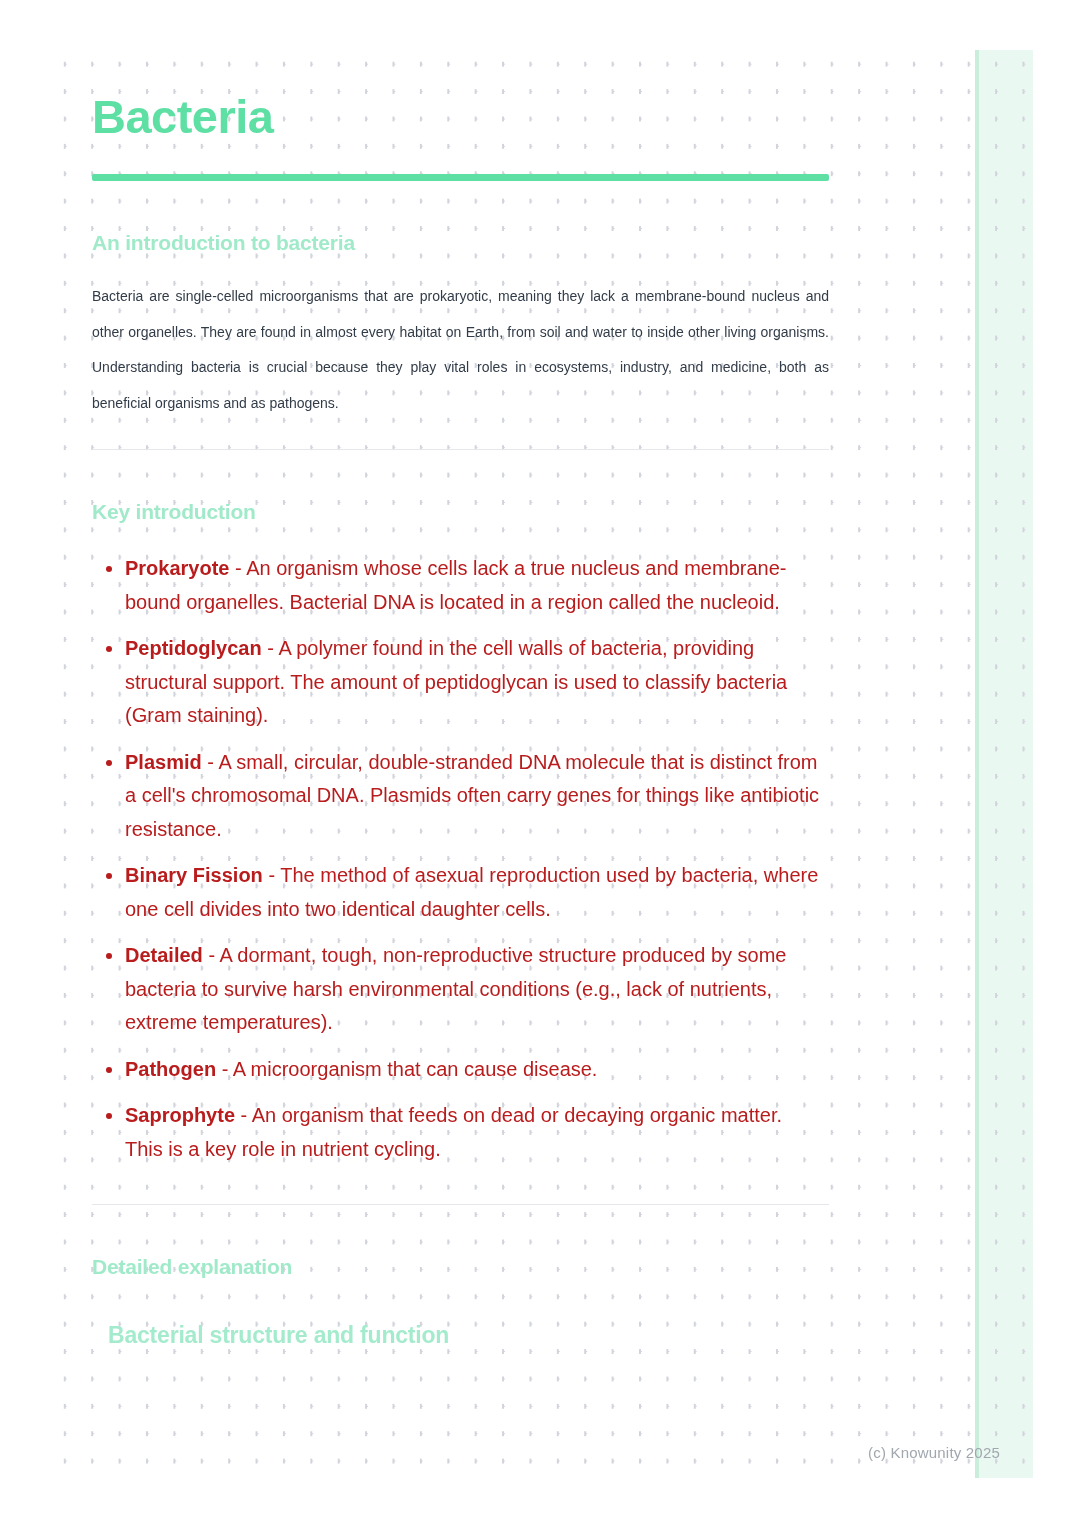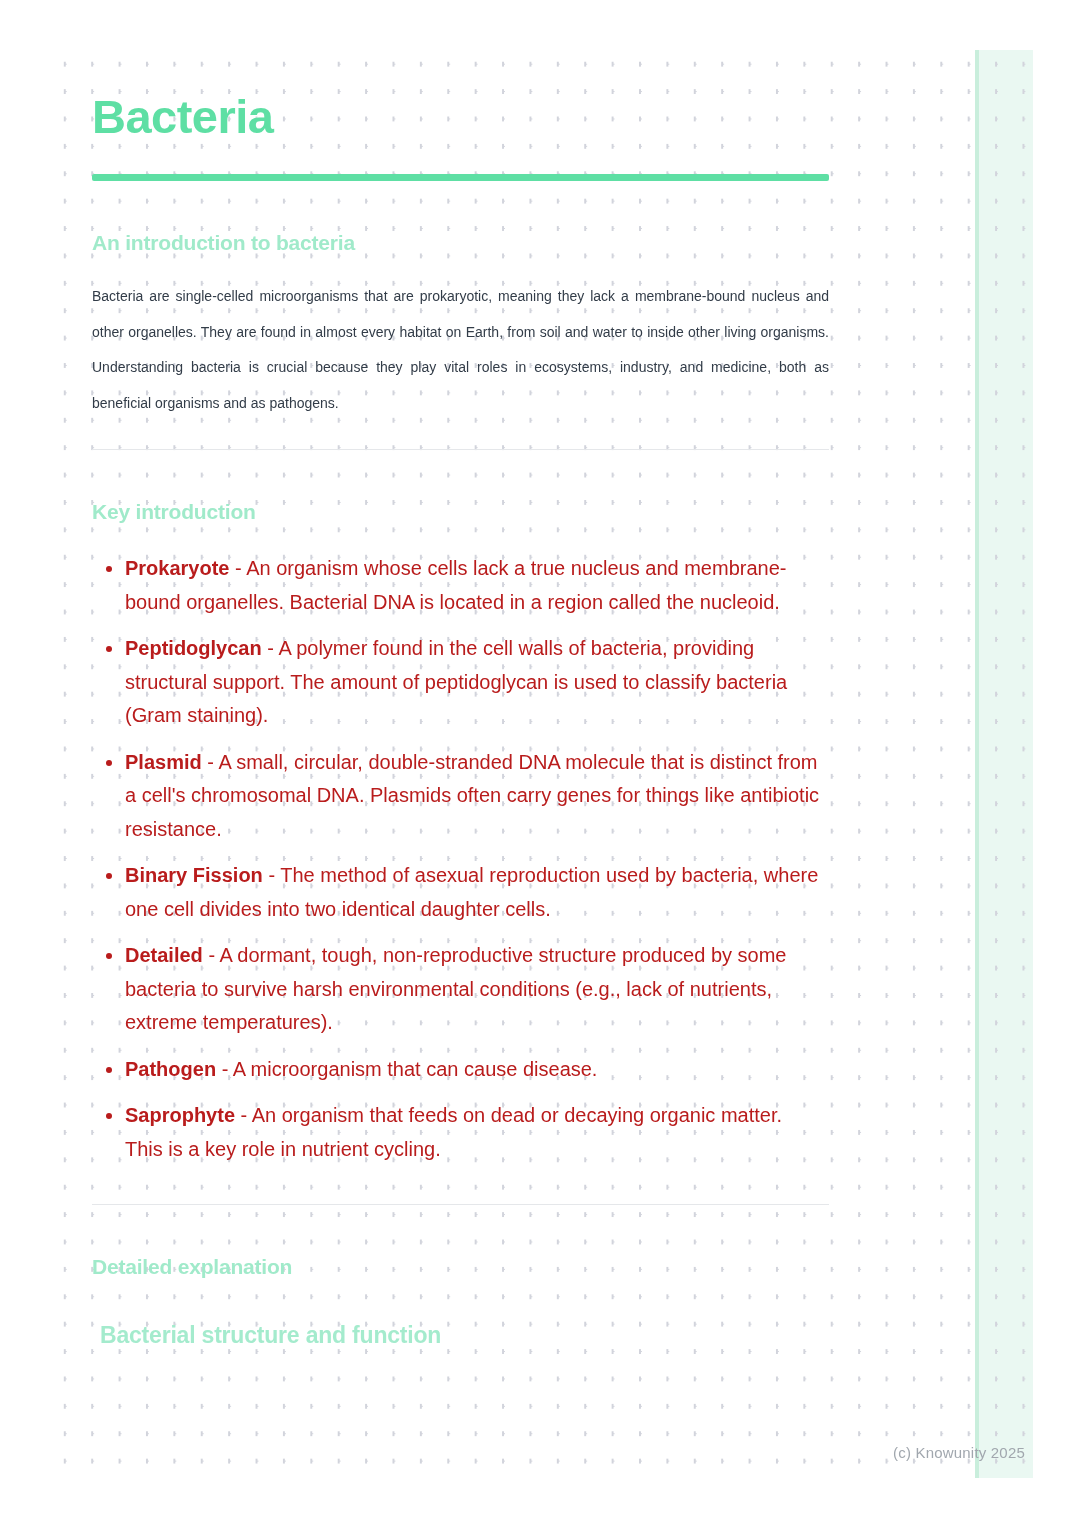--- a/index.html
+++ b/index.html
@@ -62,21 +62,21 @@
   .section-heading {
     margin: 0;
     margin-top: 48px;
     font-size: 21px;
     line-height: 28px;
     font-weight: bold;
     color: #A0EACA;
     letter-spacing: -0.2px;
   }
   .subsection-heading {
-    margin: 8px;
+    margin: 16px;
     margin-top: 42px;
     font-size: 23px;
     line-height: 25px;
     font-weight: bold;
     color: #A4EBCD;
     letter-spacing: -0.2px;
   }
 
   .para {
     margin: 0;
@@ -114,21 +114,21 @@
   }
   .definition-term {
     font-weight: bold;
   }
   .definition-note {
     display: block;
   }
 
   .watermark {
     position: absolute;
-    left: 893px;
+    left: 868px;
     top: 1444px;
     font-size: 15px;
     line-height: 18px;
     color: #A1A7AE;
     letter-spacing: 0.2px;
   }
 </style>
 </head>
 <body>
 

